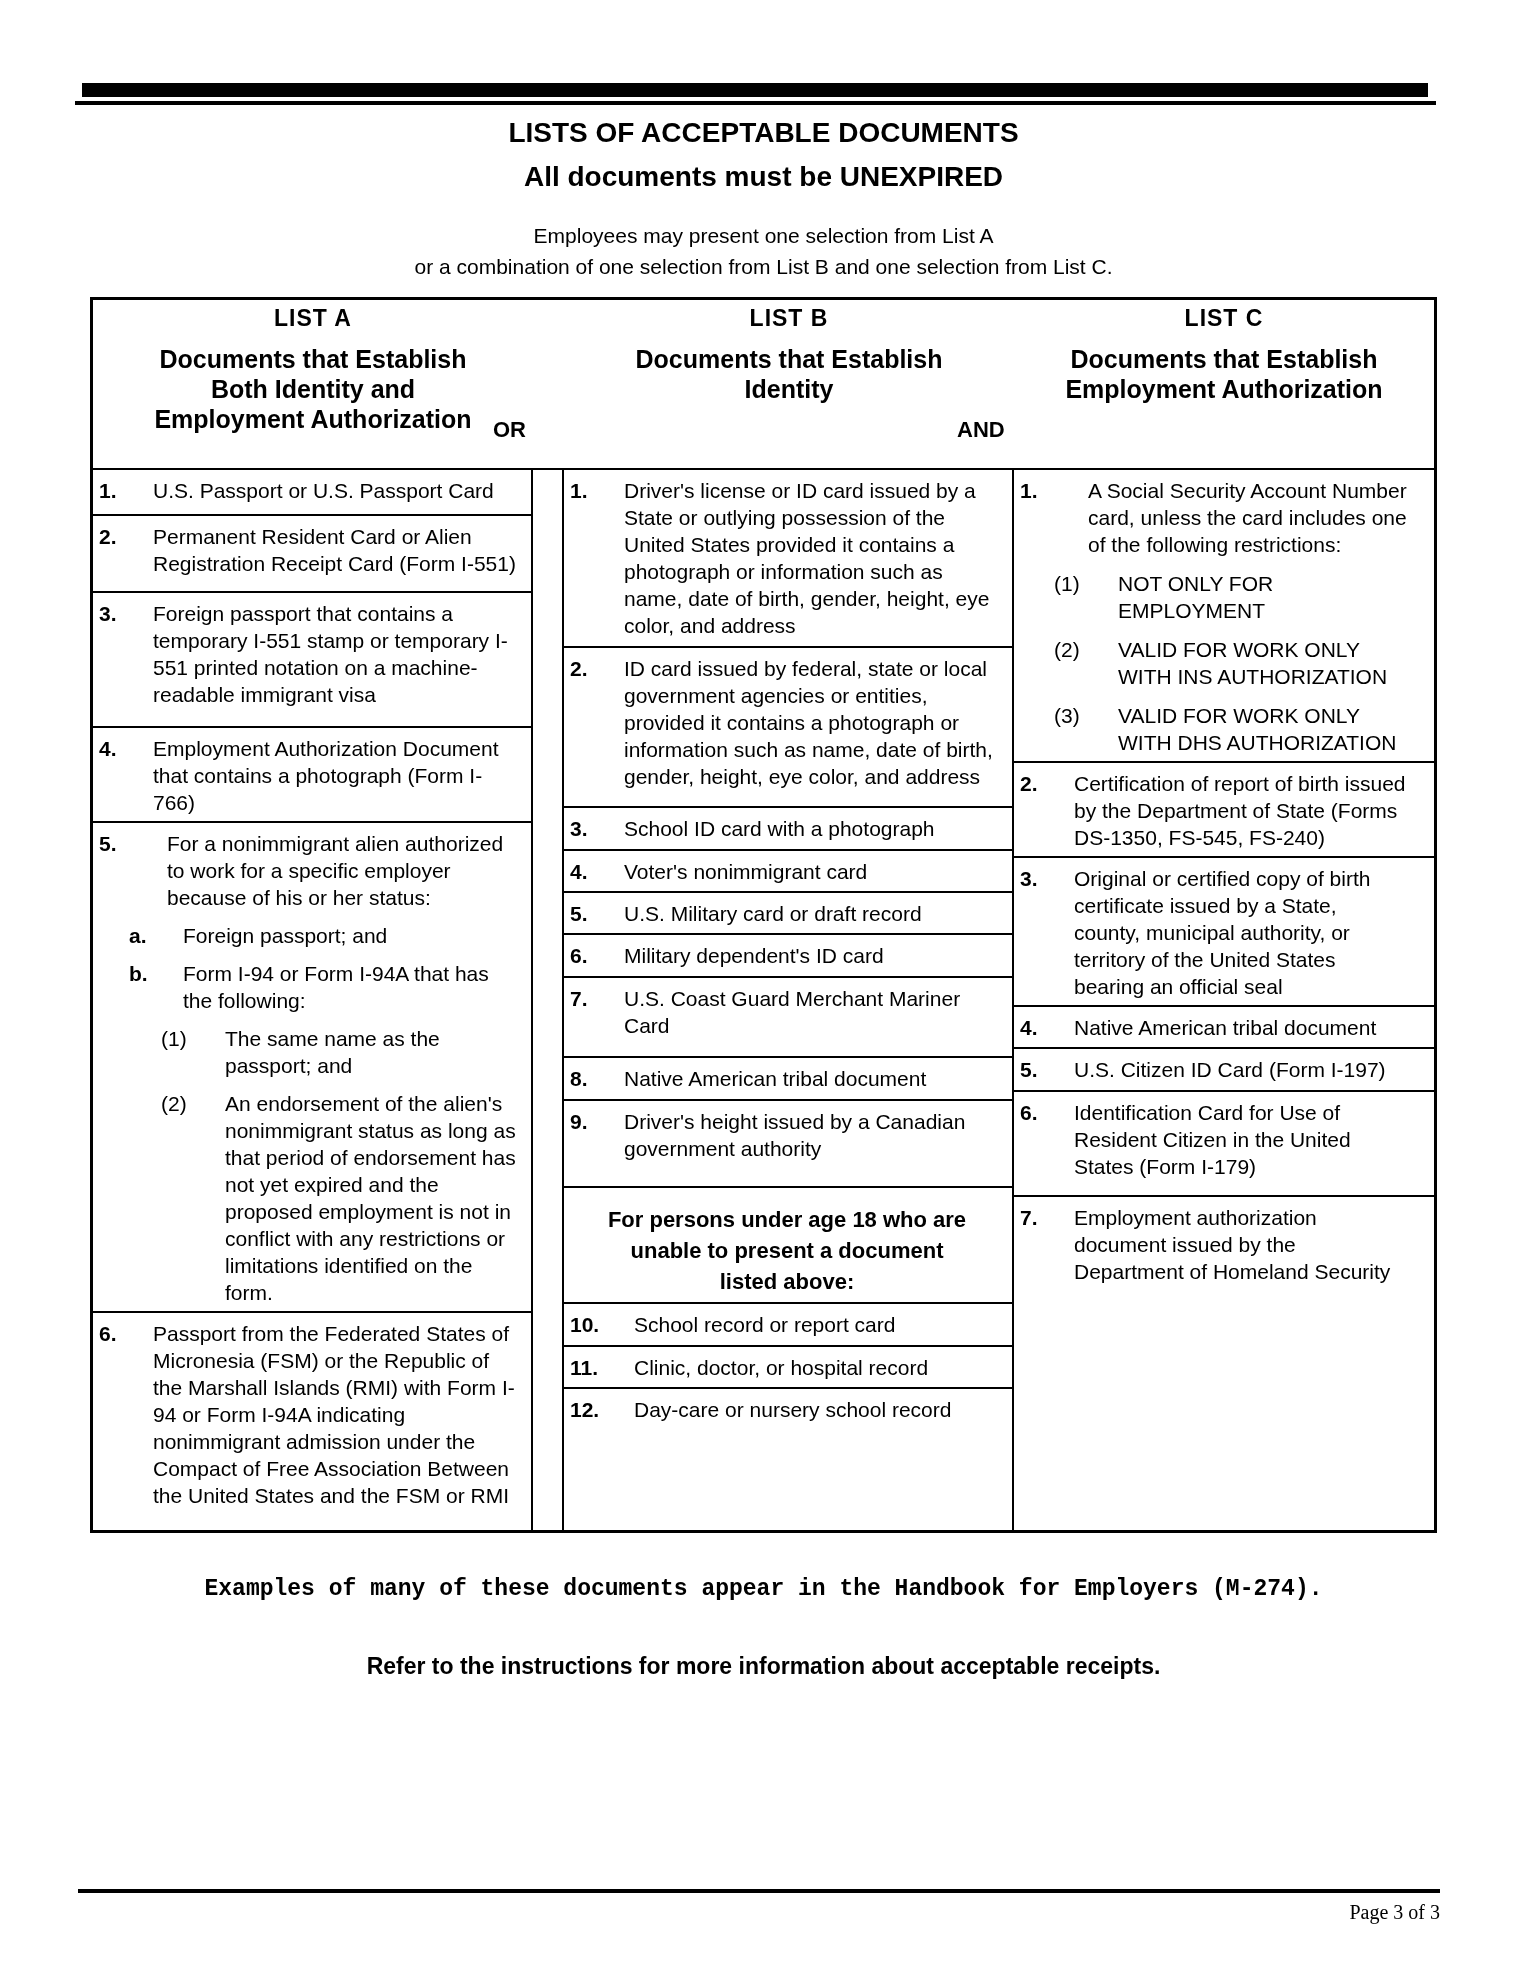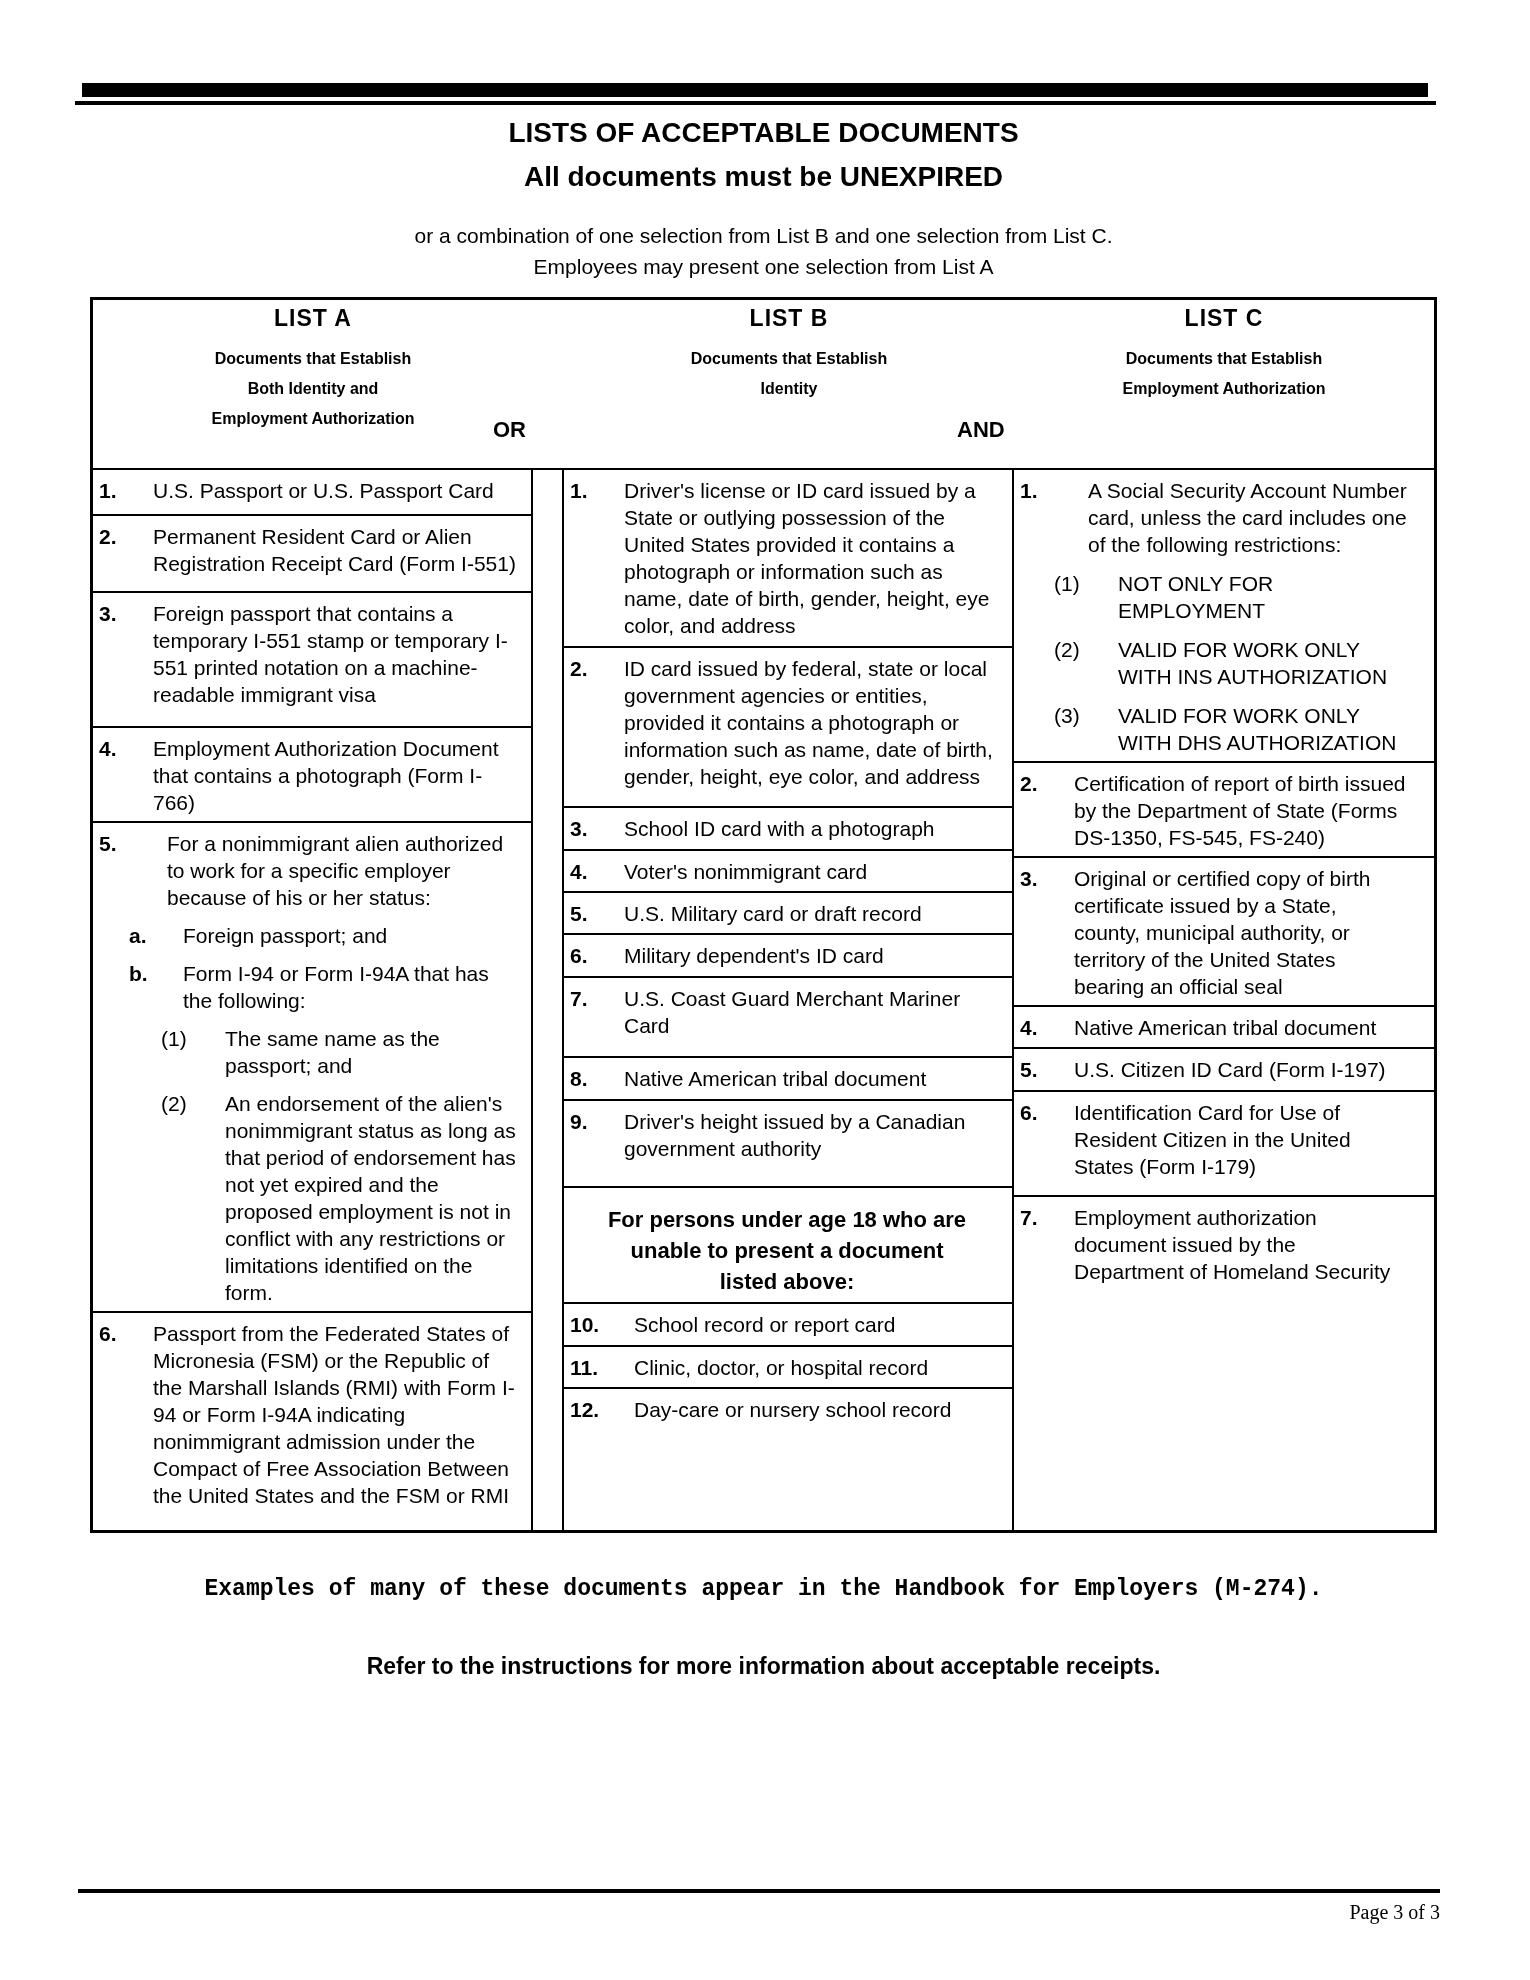--- a/index.html
+++ b/index.html
@@ -18,21 +18,21 @@
   .doc-table {
     position:absolute; left:90px; top:297px; width:1347px; height:1236px;
     border:3px solid #000; box-sizing:border-box; display:flex; flex-direction:column;
   }
   .t-header {
     position:relative; height:170px; flex:none; border-bottom:2px solid #000;
     box-sizing:border-box; display:grid; grid-template-columns:440px 31px 450px 1fr;
   }
   .h-cell { text-align:center; padding-top:4px; }
   .h-list { font-size:23px; font-weight:bold; letter-spacing:1px; line-height:28px; }
-  .h-sub  { margin-top:12px; font-size:16px; font-weight:bold; line-height:30px; }
+  .h-sub  { margin-top:12px; font-size:25px; font-weight:bold; line-height:30px; }
   .conn   { position:absolute; font-size:22px; font-weight:bold; top:117px; }
   .conn.or  { left:400px; }
   .conn.and { left:864px; }
 
   .t-body { flex:1; display:grid; grid-template-columns:440px 31px 450px 1fr; min-height:0; }
   .col { display:flex; flex-direction:column; box-sizing:border-box; min-height:0; }
   .col.bR { border-right:2px solid #000; }
 
   .row { border-bottom:2px solid #000; padding:7px 8px 5px 6px; box-sizing:border-box; flex:none; }
   .row.last { border-bottom:none; flex:1; }
@@ -63,22 +63,22 @@
 
 <div class="page">
 
   <div class="bar-thick"></div>
   <div class="bar-thin"></div>
 
   <div class="head-block">
     <div class="title">LISTS OF ACCEPTABLE DOCUMENTS</div>
     <div class="subtitle">All documents must be UNEXPIRED</div>
     <div class="intro">
+      <div>Employees may present one selection from List A</div>
       <div>or a combination of one selection from List B and one selection from List C.</div>
-      <div>Employees may present one selection from List A</div>
     </div>
   </div>
 
   <div class="doc-table">
 
     <div class="t-header">
       <div class="h-cell">
         <div class="h-list">LIST A</div>
         <div class="h-sub">
           <div>Documents that Establish</div>

